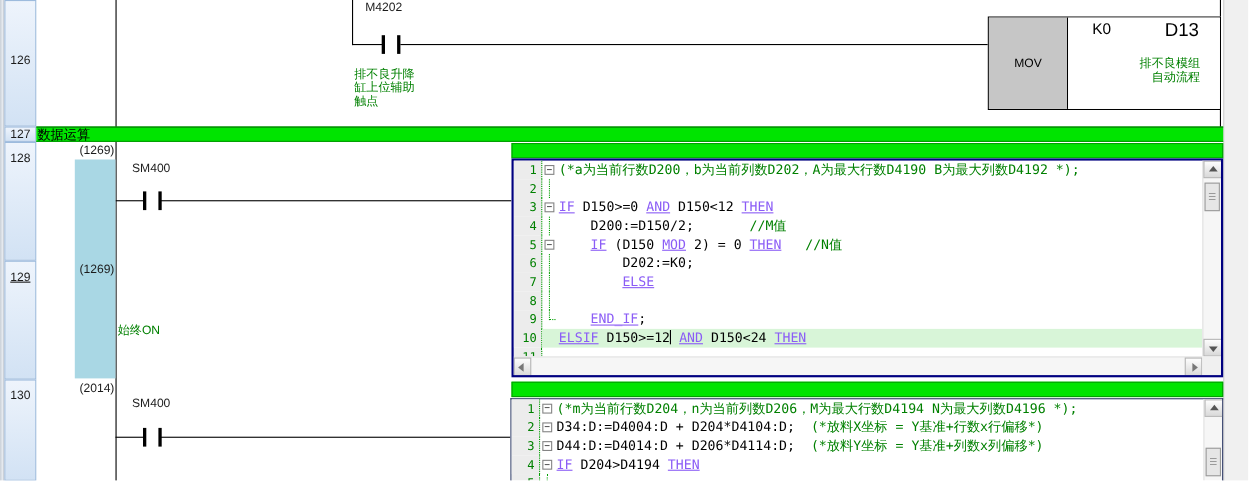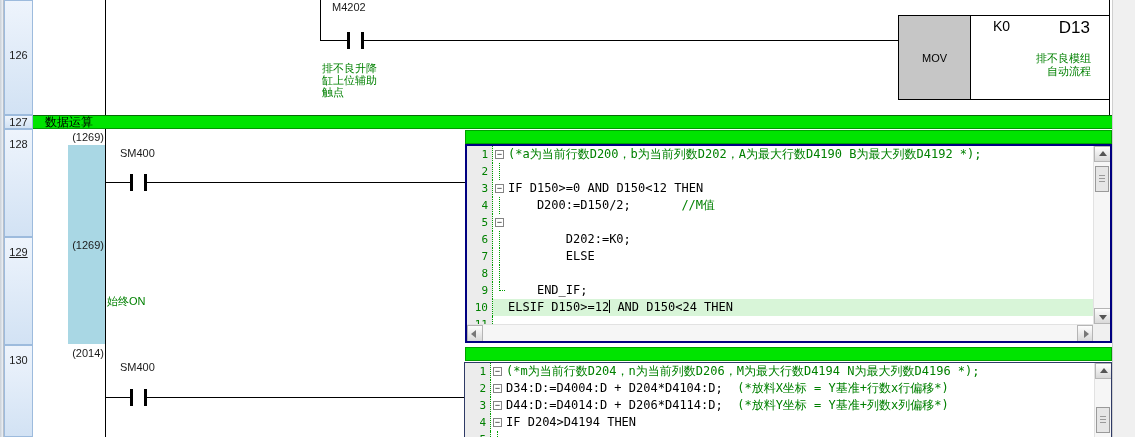--- a/index.html
+++ b/index.html
@@ -33,21 +33,21 @@
   .contact .bar.l { left:0; } .contact .bar.r { right:0; }
   .devlabel { position:absolute; font-size:11px; color:#1b1b1b; white-space:nowrap; }
   .ladder-comment { position:absolute; font-size:11px; line-height:12px; color:#008000; white-space:nowrap; }
   .step-num { position:absolute; width:42px; text-align:right; font-size:11px; color:#1b1b1b; }
   
   #st-band { position:absolute; left:68px; top:145px; width:37px; height:199px; background:#a9d7e4; }
   
   .greenbar { position:absolute; background:#00e400; }
   #section-bar { left:33px; top:115px; width:1079px; height:14px;
     border-top:1px solid #066d06; border-bottom:1px solid #009a00; font-size:12px;
-    line-height:12px; padding-left:12px; color:#000; }
+    line-height:12px; padding-left:1px; color:#000; }
   #selbar-top { left:465px; top:130px; width:647px; height:14px; border:1px solid #00a000; }
   #selbar-bottom { left:465px; top:347px; width:647px; height:14px; border:1px solid #00a000; }
   
   #mov-block { position:absolute; left:898px; top:15px; width:212px; height:85px;
     border:1px solid #000; display:flex; background:#fff; }
   #mov-left { width:72px; background:#c6c6c6; border-right:1px solid #000;
     display:flex; align-items:center; justify-content:center; font-size:11px; }
   #mov-right { flex:1; position:relative; background:#fff; }
   #mov-src { position:absolute; left:22px; top:2px; font-size:14px; }
   #mov-dst { position:absolute; right:19px; top:2px; font-size:17px;padding-left:20px; }
@@ -74,21 +74,21 @@
     border:1px solid #848484; background:#fff; font-size:9px; line-height:7px;
     text-align:center; color:#000; }
   .scopeline::before { content:""; position:absolute; left:6px; top:0; bottom:0;
     border-left:1px dotted #00a000; }
   .scopeend::before { content:""; position:absolute; left:6px; top:0; height:9px;
     border-left:1px dotted #00a000; }
   .scopeend::after { content:""; position:absolute; left:6px; top:8px; width:6px;
     border-top:1px dotted #00a000; }
   pre.st-code { font-family:"DejaVu Sans Mono", monospace; font-size:12px;
     line-height:17px; white-space:pre; }
-  pre.st-code .kw { color:#000000; }
+  pre.st-code .kw { color:#8b5cf6;text-decoration:underline; }
   pre.st-code .cm { color:#008000; }
   pre.st-code .pl { color:#000; }
   .caret { display:inline-block; width:0; height:13px; border-left:1px solid #000;
     vertical-align:-2px; }
   
   .vscroll { position:absolute; right:0; top:0; width:17px; background:#f6f6f6;
     border-left:1px solid #e2e2e2; }
   #st-box-1 .vscroll { bottom:17px; }
   #st-box-2 .vscroll { bottom:0; }
   .hscroll { position:absolute; left:0; right:17px; bottom:0; height:17px;
@@ -229,20 +229,21 @@
             <div class="st-fold scopeline"></div>
             <pre class="st-code"><span class="pl">    D200:=D150/2;       </span><span class="cm">//M值</span></pre>
           </div>
         </div>
         <div class="st-line">
           <div class="st-num">5</div>
           <div class="st-rest">
             <div class="st-fold">
               <span class="foldbox">−</span>
             </div>
+            <pre class="st-code"><span class="pl">    </span><span class="kw">IF</span><span class="pl"> (D150 </span><span class="kw">MOD</span><span class="pl"> 2) = 0 </span><span class="kw">THEN</span><span class="pl">   </span><span class="cm">//N值</span></pre>
           </div>
         </div>
         <div class="st-line">
           <div class="st-num">6</div>
           <div class="st-rest">
             <div class="st-fold scopeline"></div>
             <pre class="st-code"><span class="pl">        D202:=K0;</span></pre>
           </div>
         </div>
         <div class="st-line">

